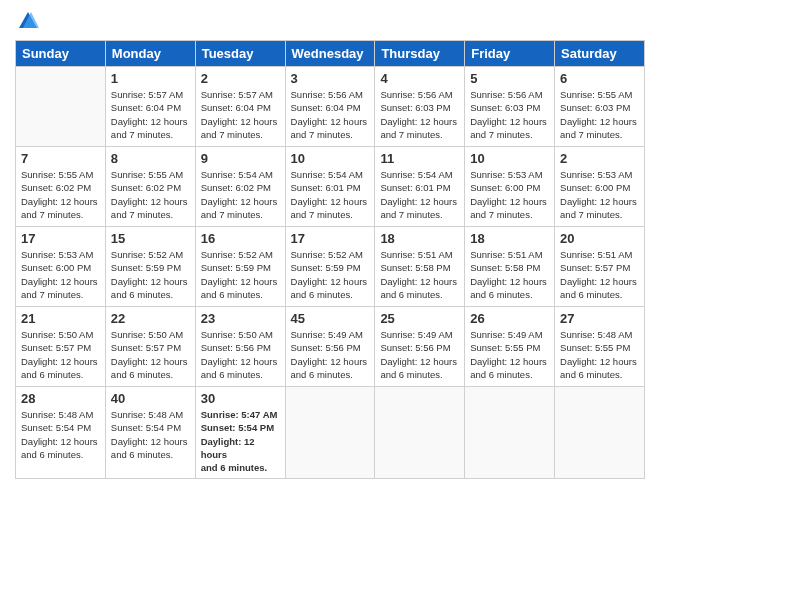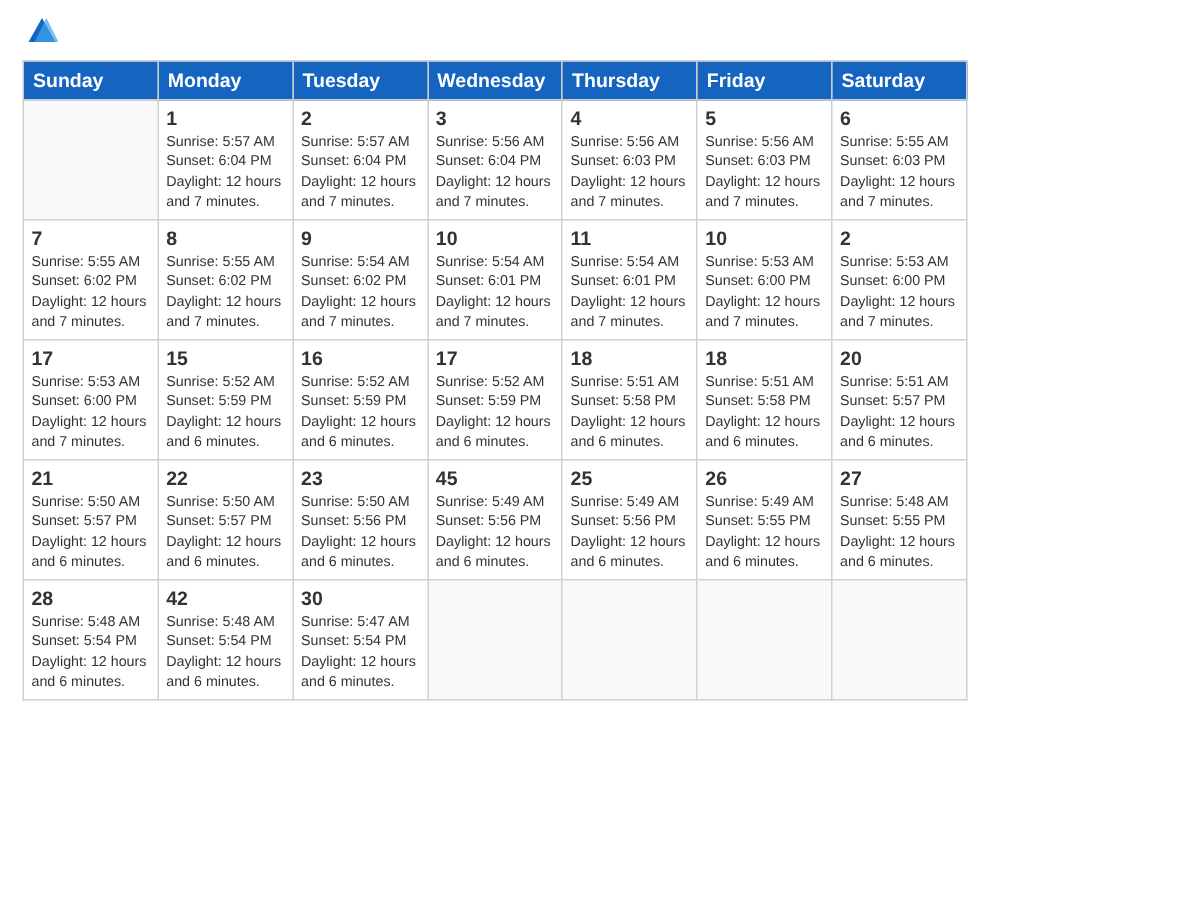--- a/index.html
+++ b/index.html
@@ -328,29 +328,29 @@
         </tr>
         <tr>
           <td>
             <span class="day-number">28</span>
             <div class="day-info" style="white-space: pre-line;">Sunrise: 5:48 AM
 Sunset: 5:54 PM
 Daylight: 12 hours
 and 6 minutes.</div>
           </td>
           <td>
-            <span class="day-number">42</span>
+            <span class="day-number">40</span>
             <div class="day-info" style="white-space: pre-line;">Sunrise: 5:48 AM
 Sunset: 5:54 PM
 Daylight: 12 hours
 and 6 minutes.</div>
           </td>
           <td>
             <span class="day-number">30</span>
-            <div class="day-info" style="white-space: pre-line;">Sunrise: 5:47 AM
+            <div class="day-info" style="white-space: pre-line; font-weight: bold;">Sunrise: 5:47 AM
 Sunset: 5:54 PM
 Daylight: 12 hours
 and 6 minutes.</div>
           </td>
           <td class="empty-cell"></td>
           <td class="empty-cell"></td>
           <td class="empty-cell"></td>
           <td class="empty-cell"></td>
         </tr>
       </tbody>

